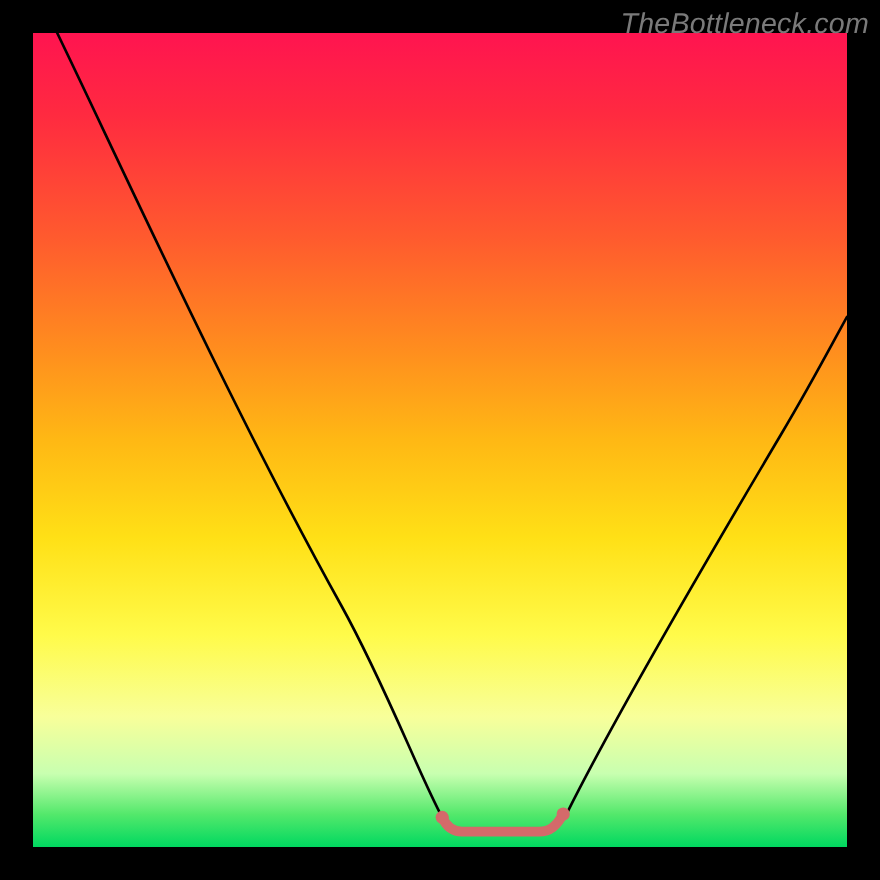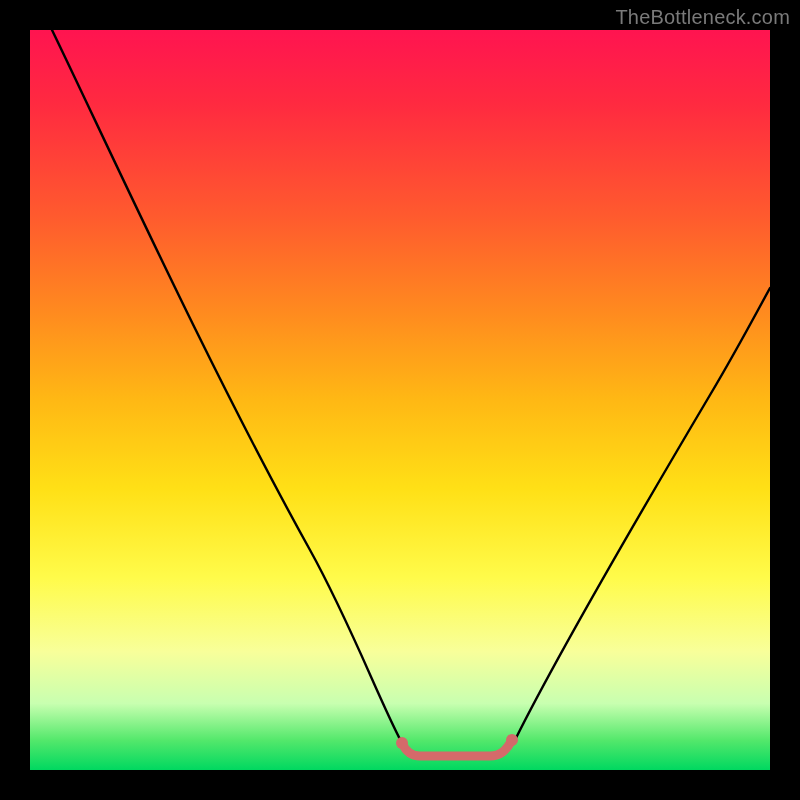--- a/index.html
+++ b/index.html
@@ -37,24 +37,25 @@
       #f8ff9a 84%,
       #c8ffb0 91%,
       #53e86b 96%,
       #00d860 100%);
   }
   .watermark {
     position: absolute;
     top: 6px;
     right: 10px;
     color: #7a7a7a;
-    font-size: 20px;
+    font-size: 26px;
     font-weight: 500;
     letter-spacing: 0.2px;
     user-select: none;
+    font-style: italic;
   }
   svg.curve {
     position: absolute;
     left: 0;
     top: 0;
     width: 740px;
     height: 740px;
   }
 </style>
 </head>

